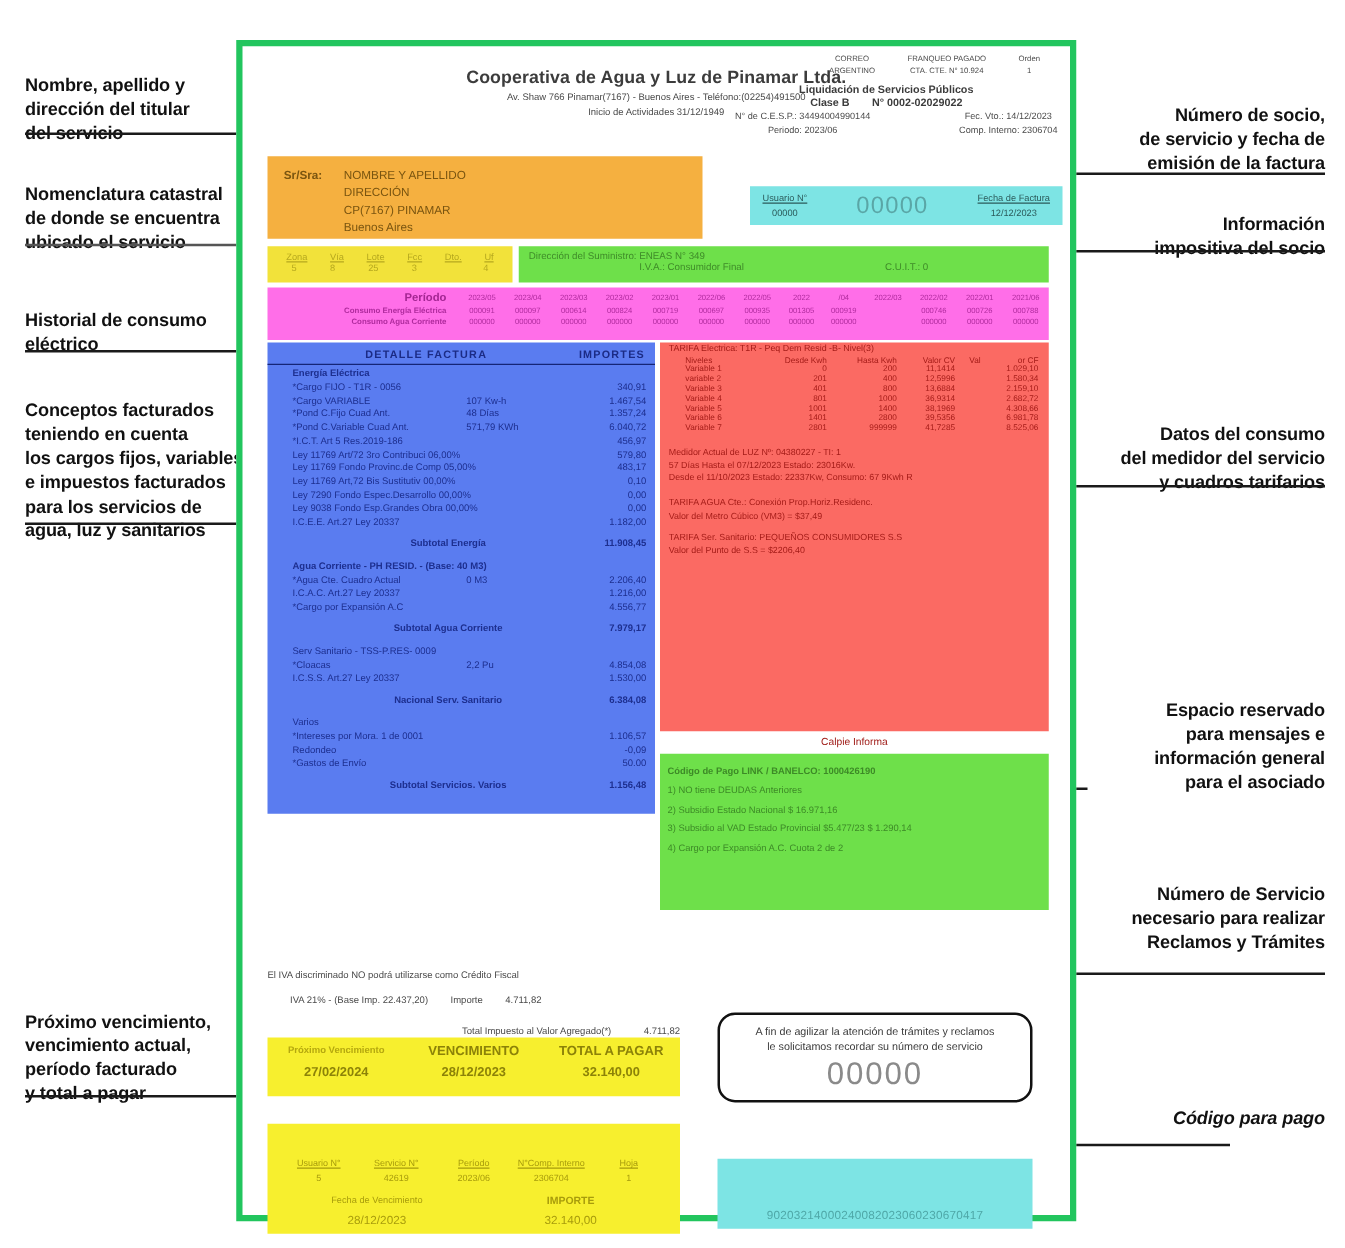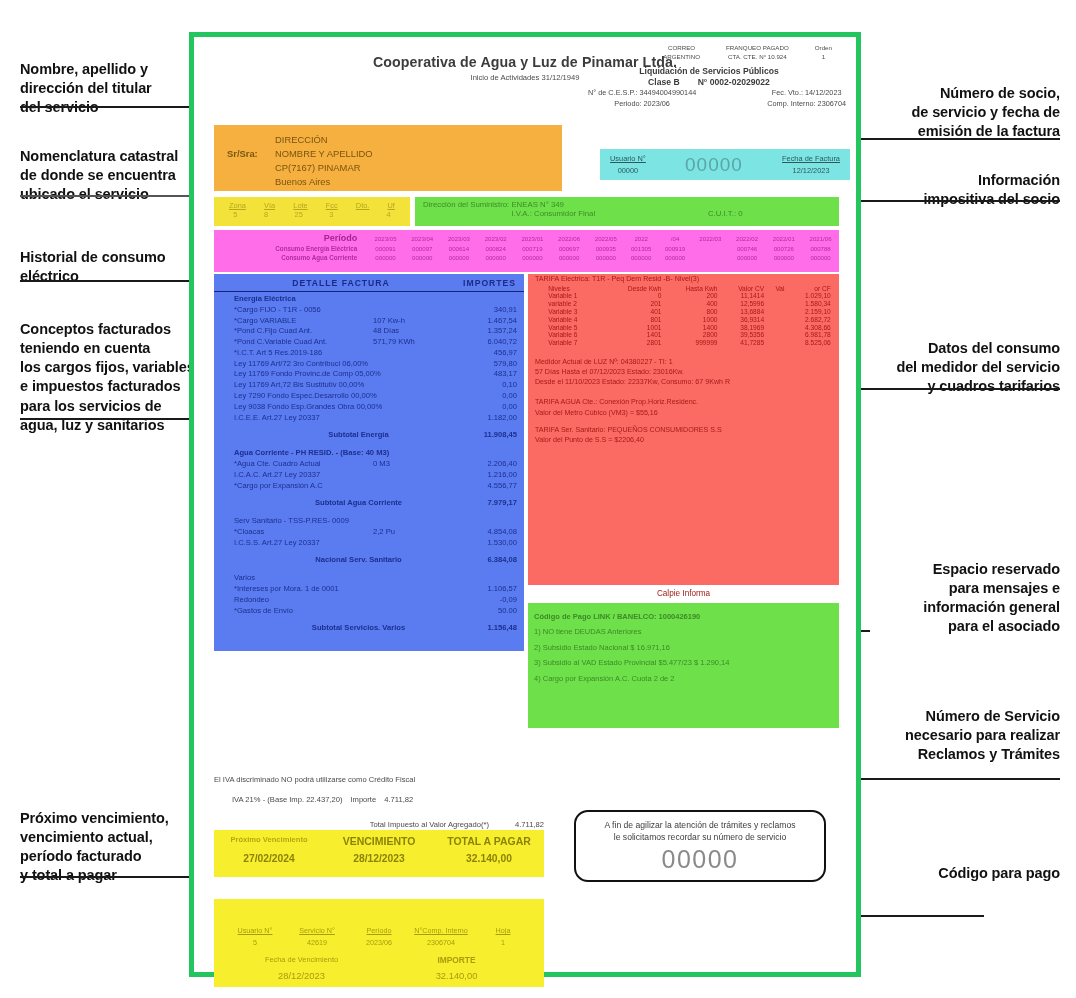--- a/index.html
+++ b/index.html
@@ -194,21 +194,21 @@
   }
   .green2 .gl { font-size: 7.5px; line-height: 2.05; white-space: nowrap; }
   .green2 .gl.b { font-weight: bold; }
 
   
   .iva {
     position: absolute; left: 20px; top: 738px; width: 330px;
     color: #4a4a4a;
   }
   .iva .i1 { font-size: 7.6px; }
-  .iva .i2 { font-size: 7.6px; margin-top: 11px; display:flex; gap: 8px; padding-left: 18px;}
+  .iva .i2 { font-size: 7.6px; margin-top: 11px; display:flex; gap: 18px; padding-left: 18px;}
   .iva .i3 { font-size: 7.6px; margin-top: 16px; display:flex; justify-content: flex-end; gap: 26px; }
 
   
   .ytot {
     position: absolute; left: 20px; top: 793px;
     width: 330px; height: 47px;
     background: #F7EF2E;
   }
   .ytot .r1, .ytot .r2 { display: flex; }
   .ytot .c { flex: 1; text-align: center; }
@@ -303,21 +303,21 @@
   <span style="white-space:pre-line">Espacio reservado
 para mensajes e
 información general
 para el asociado</span>
 </div>
 <div class="ann right" style="right:16px; top:707px; width:230px;">
   <span style="white-space:pre-line">Número de Servicio
 necesario para realizar
 Reclamos y Trámites</span>
 </div>
-<div class="ann right" style="right:16px; top:864px; width:220px;">
+<div class="ann right" style="right:16px; top:886px; width:220px;font-style:italic;">
   <span style="white-space:pre-line">Código para pago</span>
 </div>
 
 <div class="leader" style="left:20px; top:106px; width:371px;"></div>
 <div class="leader-v" style="left:389px; top:106px; height:36px;"></div>
 <div class="dot" style="left:383px; top:136px;"></div>
 
 <div class="leader" style="left:20px; top:195px; width:296px; background:#555;"></div>
 <div class="dot" style="left:310px; top:189px;"></div>
 
@@ -348,20 +348,21 @@
 <div class="dot" style="left:684px; top:772px;"></div>
 
 <div class="leader" style="left:690px; top:915px; width:294px;"></div>
 <div class="dot" style="left:684px; top:909px;"></div>
 
 <div id="invoice">
 
   <div class="hdr">
     <div class="coop-name">Cooperativa de Agua y Luz de Pinamar Ltda.</div>
     <div class="coop-sub">
+      <div>Av. Shaw 766 Pinamar(7167) - Buenos Aires - Teléfono:(02254)491500</div>
       <div>Inicio de Actividades 31/12/1949</div>
     </div>
 
     <div class="hdr-right">
       <div class="postal-row">
         <div>
           <span>CORREO</span>
           <span>ARGENTINO</span>
         </div>
         <div>
@@ -398,26 +399,26 @@
     </div>
     <div class="cyan-big">00000</div>
     <div class="cyan-cell">
       <span class="u">Fecha de Factura</span>
       <span>12/12/2023</span>
     </div>
   </div>
 
   <div class="orange">
     <div class="row">
+      <div class="lbl">Sr/Sra:</div>
+      <div>NOMBRE Y APELLIDO</div>
+    </div>
+    <div class="row">
       <div class="lbl"></div>
       <div>DIRECCIÓN</div>
-    </div>
-    <div class="row">
-      <div class="lbl">Sr/Sra:</div>
-      <div>NOMBRE Y APELLIDO</div>
     </div>
     <div class="row">
       <div class="lbl"></div>
       <div>CP(7167)  PINAMAR</div>
     </div>
     <div class="row">
       <div class="lbl"></div>
       <div>Buenos Aires</div>
     </div>
   </div>
@@ -707,21 +708,21 @@
             <td>8.525,06</td>
           </tr>
     </tbody>
       </table>
     <div class="spacer"></div>
     <div class="rl ind">Medidor Actual de LUZ Nº: 04380227 - TI: 1</div>
     <div class="rl ind">57 Días  Hasta  el 07/12/2023   Estado: 23016Kw.</div>
     <div class="rl ind">Desde el 11/10/2023   Estado: 22337Kw,   Consumo: 67          9Kwh R</div>
     <div class="spacer"></div>
     <div class="rl">TARIFA AGUA Cte.: Conexión Prop.Horiz.Residenc.</div>
-    <div class="rl ind">Valor del Metro Cúbico (VM3) = $55,16</div>
+    <div class="rl ind">Valor del Metro Cúbico (VM3) = $37,49</div>
     <div class="spacer" style="height:7px"></div>
     <div class="rl">TARIFA Ser. Sanitario: PEQUEÑOS CONSUMIDORES S.S</div>
     <div class="rl ind">Valor del Punto de S.S = $2206,40</div>
   </div>
 
   <div class="calpie-t">Calpie Informa</div>
 
   <div class="green2">
     <div class="gl b">Código de Pago LINK / BANELCO: 1000426190</div>
     <div class="gl">1) NO tiene DEUDAS Anteriores</div>
@@ -788,14 +789,17 @@
       <div class="bc2" style="flex:2">32.140,00</div>
     </div>
   </div>
 
   <div class="svcbox">
     <div class="t">A fin de agilizar la atención de trámites y reclamos</div>
     <div class="t">le solicitamos recordar su número de servicio</div>
     <div class="n">00000</div>
   </div>
 
+  <div class="barcode">
+    <div class="bn">90203214000240082023060230670417</div>
+  </div>
 
 </div>
 
 </body></html>

